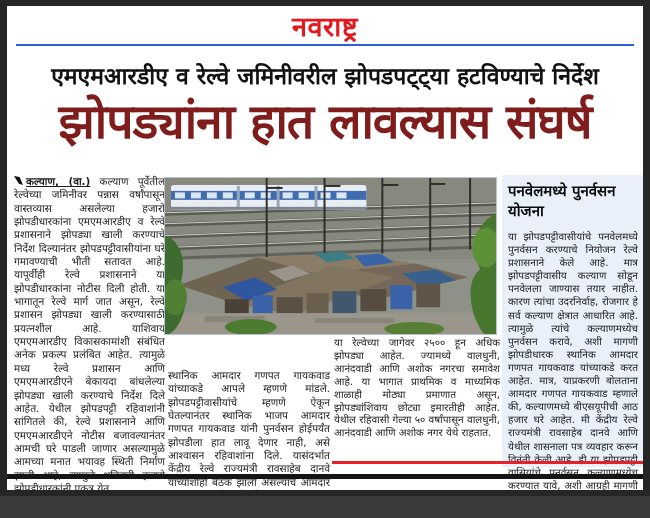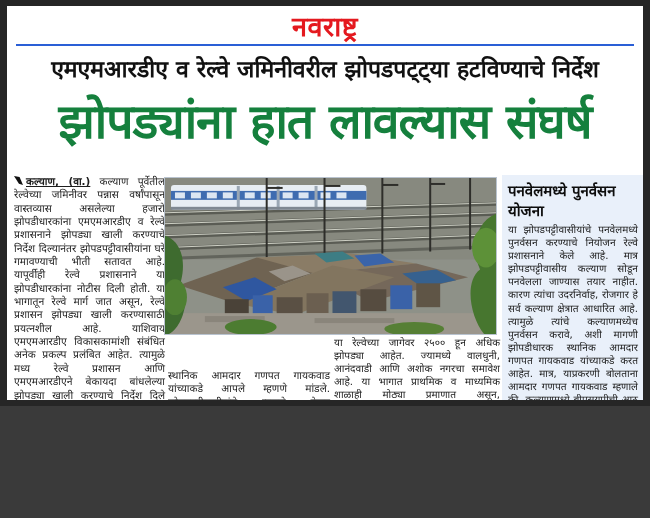--- a/index.html
+++ b/index.html
@@ -1,33 +1,33 @@
 <!DOCTYPE html>
 <html><head>
 <meta charset="utf-8">
 <style>
   html,body{margin:0;padding:0;background:#3a3a3a;}
-  .page{position:relative;width:650px;height:406px;background:#262626;font-family:"DejaVu Sans",sans-serif;}
+  .page{position:relative;width:650px;height:496px;background:#262626;font-family:"DejaVu Sans",sans-serif;}
   .inner{position:absolute;left:7px;top:6px;right:7px;bottom:6px;background:#ffffff;overflow:hidden;}
   .masthead{position:absolute;left:0;top:1px;width:100%;text-align:center;font-size:27px;font-weight:bold;color:#e4191f;letter-spacing:0.5px;}
   .rule-blue{position:absolute;left:9px;top:38px;width:618px;height:2px;background:#2a5fd6;}
-  .kicker{position:absolute;left:4px;top:49px;width:628px;text-align:center;font-size:23px;font-weight:800;color:#111;line-height:1.25;}
-  .headline{position:absolute;left:0;top:84px;width:100%;margin:0;text-align:center;font-size:48px;font-weight:800;color:#15803d;letter-spacing:-1px;line-height:1.3;}
+  .kicker{position:absolute;left:4px;top:56px;width:628px;text-align:center;font-size:23px;font-weight:800;color:#111;line-height:1.25;}
+  .headline{position:absolute;left:0;top:84px;width:100%;margin:0;text-align:center;font-size:48px;font-weight:800;color:#7f1d1d;letter-spacing:-1px;line-height:1.3;}
   .bodytext{font-size:10.4px;line-height:13.35px;color:#1d1d1d;text-align:justify;}
   .col1{position:absolute;left:7px;top:169px;width:151px;height:300px;}
   .dateline{font-weight:bold;text-decoration:underline;}
   .marker{display:inline-block;width:9px;height:9px;margin-right:3px;background:#111;clip-path:polygon(0 0,62% 10%,100% 100%,55% 85%);}
   .photo{position:absolute;left:157px;top:171px;width:333px;height:158px;border:1px solid #b9c3cf;box-sizing:border-box;background:#8e9188;}
   .photo svg{display:block;width:100%;height:100%;}
   .col2{position:absolute;left:161px;top:335px;width:162px;height:132px;margin-top:28px;}
   .infobox{position:absolute;left:327px;top:331px;width:166px;}
   .infobox-title{font-size:15px;font-weight:800;color:#0d0d0d;margin-bottom:2px;}
   .infobox-text{font-size:10.2px;line-height:12.9px;color:#1d1d1d;text-align:justify;}
   .sidebar{position:absolute;left:495px;top:169px;width:141px;height:292px;background:#e9f0fa;padding:5px 5px 4px 6px;box-sizing:border-box;}
-  .sidebar-title{font-size:15px;font-weight:800;color:#0d0d0d;margin-bottom:3px;}
+  .sidebar-title{font-size:15px;font-weight:800;color:#0d0d0d;margin-bottom:10px;}
   .sidebar-text{font-size:10.2px;line-height:13.1px;color:#1d1d1d;text-align:justify;}
   .red-underline{position:absolute;left:325px;top:455px;width:311px;height:3px;background:#e8202a;}
   .black-bar{position:absolute;left:0;top:468px;width:636px;height:5px;background:#151515;}
   .footer{position:absolute;left:0;top:477px;width:100%;text-align:center;font-family:"DejaVu Sans Mono",monospace;font-size:9.5px;line-height:10.5px;color:#3c3c3c;}
 </style>
 </head>
 <body>
 
 <div class="page">
   <div class="inner">

